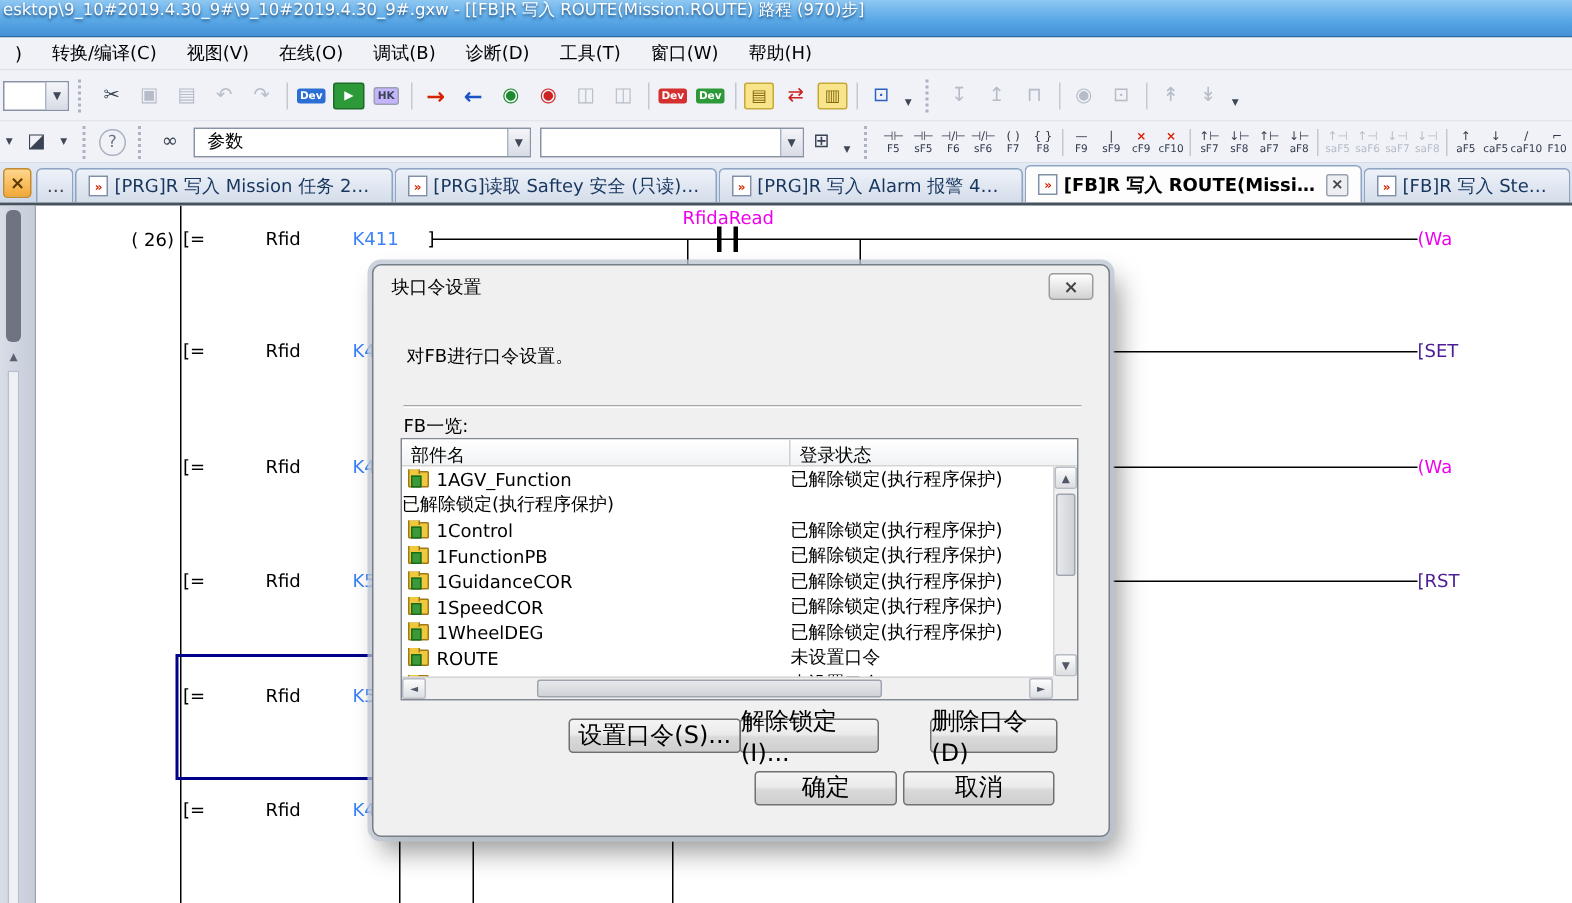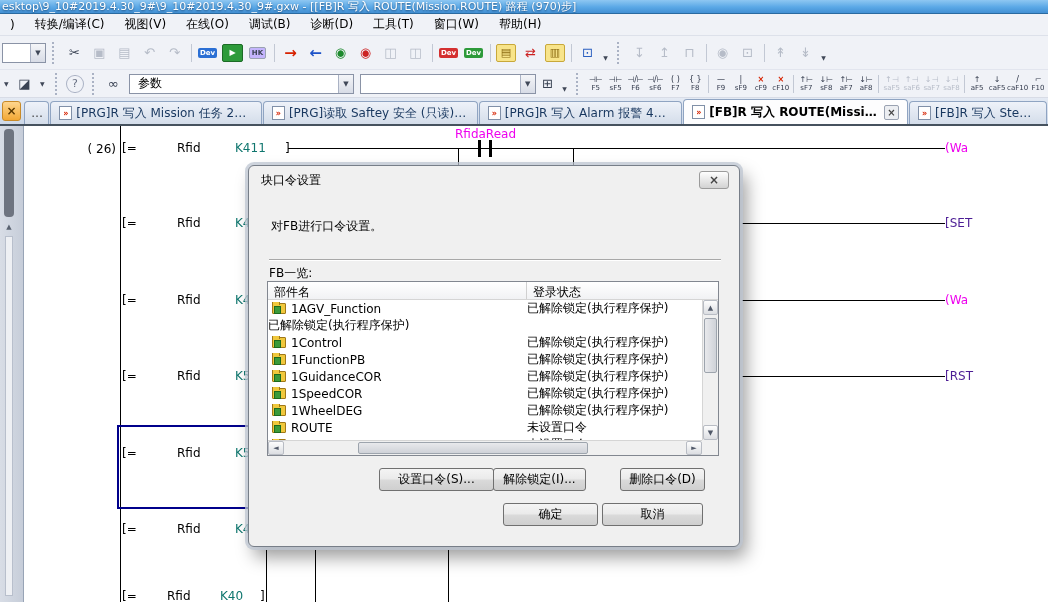--- a/index.html
+++ b/index.html
@@ -1,21 +1,21 @@
 <!DOCTYPE html>
 <html><head>
 <meta charset="utf-8">
 <style>
   * { margin:0; padding:0; box-sizing:border-box; }
   html,body { width:1048px; height:602px; overflow:hidden; }
   body { font-family:"DejaVu Sans", sans-serif; font-size:12px; background:#eef0f5; }
   .window { position:relative; width:1048px; height:602px; background:#eef0f5; }
 
   
-  .titlebar { height:14px; background:linear-gradient(180deg,#8ec7f2 0%,#5aa8e6 55%,#4390d4 100%);
+  .titlebar { height:25px; background:linear-gradient(180deg,#8ec7f2 0%,#5aa8e6 55%,#4390d4 100%);
     border-bottom:1px solid #2a6aa0; color:#fff; font-size:11px; line-height:13px;
     padding-left:2px; white-space:nowrap; overflow:hidden; text-shadow:0 1px 2px #1a4a7a; }
 
   
   .menubar { height:22px; display:flex; align-items:center; background:#f0f2f7; border-bottom:1px solid #dde1ea; }
   .menu-item { padding:3px 10px; cursor:default; white-space:nowrap; }
 
   
   .toolbar { display:flex; align-items:center; background:#f0f2f7; }
   .tb1 { height:34px; border-bottom:1px solid #e2e5ee; }
@@ -87,21 +87,21 @@
   .leftstrip .track { position:absolute; left:5px; top:110px; width:8px; height:360px; background:#eef0f4; border:1px solid #b8bfcc; }
 
   .rail { position:absolute; left:120px; top:0; width:1px; height:478px; background:#000; }
   .hline { position:absolute; height:1px; background:#000; }
   .vline { position:absolute; width:1px; background:#000; }
   .stepnum { position:absolute; left:50px; top:16px; width:66px; text-align:right; color:#000; font-size:12px; }
   .rung { position:absolute; left:122px; width:180px; height:16px; font-size:12px; color:#000; }
   .rung span { position:absolute; top:0; white-space:nowrap; }
   .rung .s1 { left:0; }
   .rung .s2 { left:55px; color:#000000; }
-  .rung .s3 { left:113px; color:#0f766e; }
+  .rung .s3 { left:113px; color:#3b82f6; }
   .rung .s4 { left:163px; }
   .rung.tight .s2 { left:45px; } .rung.tight .s3 { left:98px; } .rung.tight .s4 { left:138px; }
   .r1{top:15px;} .r2{top:90px;} .r3{top:167px;} .r4{top:243px;} .r5{top:320px;} .r6{top:396px;} .r7{top:463px;}
   .contact-label { position:absolute; left:433px; top:1px; width:105px; text-align:center; color:#ee00ee; font-size:12px; }
   .cbar { position:absolute; top:14px; width:3px; height:17px; background:#000; }
   .lout { position:absolute; left:945px; font-size:12px; white-space:nowrap; }
   .lout.mg { color:#ee00ee; }
   .lout.bk { color:#4c1d95; }
   .selrect { position:absolute; left:117px; top:299px; width:134px; height:84px; border:2px solid #00008b; z-index:2; }
 
@@ -135,21 +135,21 @@
   .vscroll .up { top:0; } .vscroll .dn { bottom:0; }
   .vscroll .vthumb { position:absolute; left:1px; top:18px; width:13px; height:55px;
     background:linear-gradient(90deg,#e8e9ec,#cfd2d8); border:1px solid #9da4ad; border-radius:2px; }
   .hscroll { position:absolute; left:0; bottom:0; right:16px; height:15px; background:#f0f0f0; border-top:1px solid #d5d5d5; }
   .hscroll .sb-btn { position:absolute; top:0; width:16px; height:14px; display:flex; align-items:center; justify-content:center;
     font-size:7px; color:#505868; background:linear-gradient(180deg,#fdfdfd,#dcdee2); border:1px solid #b8bcc4; border-radius:2px; }
   .hscroll .lf { left:0; } .hscroll .rt { right:0; }
   .hscroll .hthumb { position:absolute; left:90px; top:1px; width:230px; height:12px;
     background:linear-gradient(180deg,#e8e9ec,#cfd2d8); border:1px solid #9da4ad; border-radius:2px; }
   .sb-corner { position:absolute; right:0; bottom:0; width:16px; height:15px; background:#f0f0f0; }
-  .btn { position:absolute; height:23px; border:1px solid #707070; border-radius:3px; font-size:12px; color:#000;
+  .btn { position:absolute; height:23px; border:1px solid #707070; border-radius:3px; font-size:16px; color:#000;
     background:linear-gradient(180deg,#f4f4f4 0%,#ebebeb 45%,#d9d9d9 55%,#cfcfcf 100%);
     display:flex; align-items:center; justify-content:center; cursor:default; }
   .b-set { left:130px; top:302px; width:115px; }
   .b-unlock { left:244px; top:302px; width:93px; }
   .b-del { left:371px; top:302px; width:85px; }
   .b-ok { left:254px; top:337px; width:95px; }
   .b-cancel { left:353px; top:337px; width:101px; }
 </style>
 </head>
 <body>

